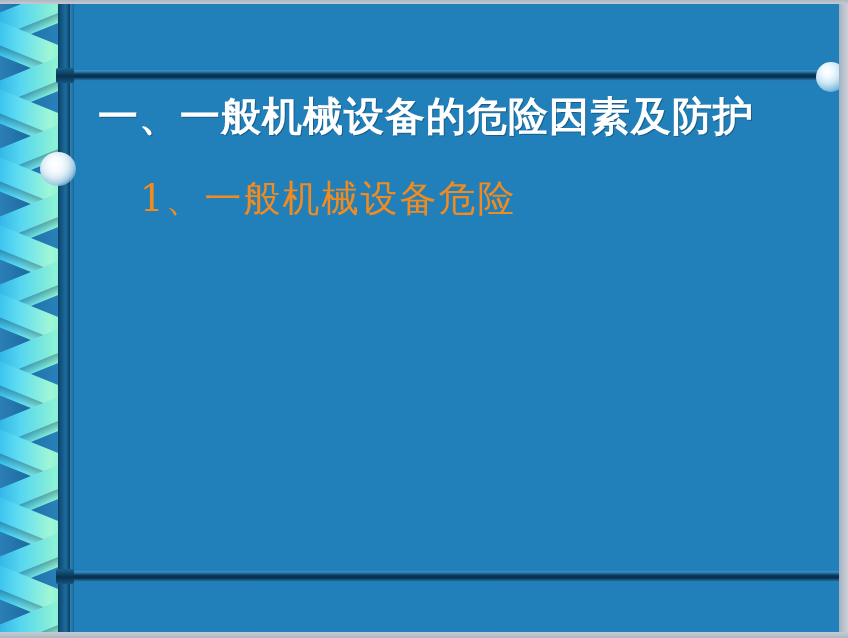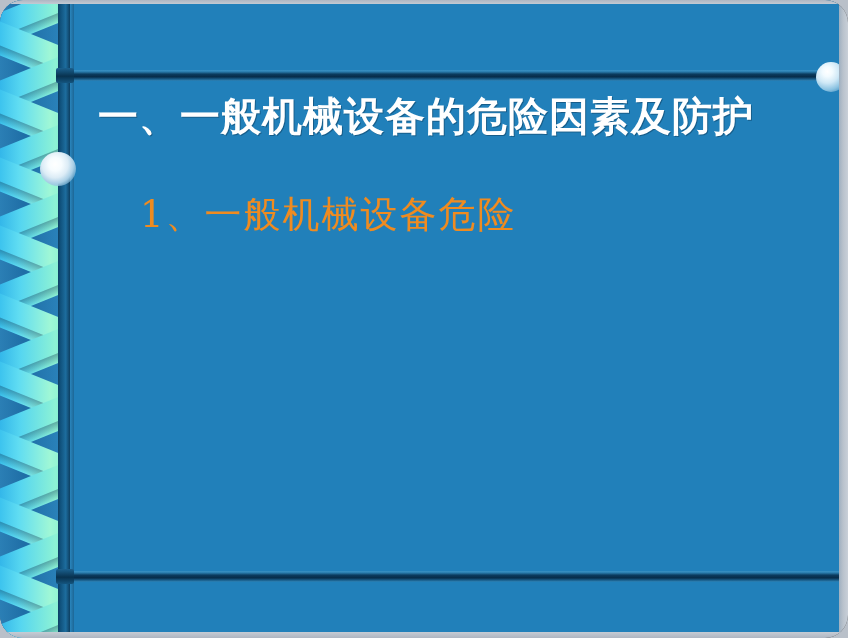--- a/index.html
+++ b/index.html
@@ -11,21 +11,20 @@
   body {
     font-family: "DejaVu Serif", "Liberation Serif", serif;
   }
 
   #slide {
     position: relative;
     width: 848px;
     height: 638px;
     overflow: hidden;
     background: #404040;
-    border-radius: 23px;
   }
 
   
   .edge-top {
     position: absolute;
     left: 0; top: 0;
     width: 848px; height: 4px;
     background: linear-gradient(180deg,#aeb6c2 0%, #c3cad3 100%);
     z-index: 40;
   }
@@ -200,21 +199,21 @@
     letter-spacing: 1px;
     line-height: 1.15;
     white-space: nowrap;
     z-index: 25;
     text-shadow: 1px 1px 0 rgba(10,50,80,.45);
   }
 
   .subtitle {
     position: absolute;
     left: 140px;
-    top: 194px;
+    top: 178px;
     color: #ef8b20;
     font-size: 37px;
     font-weight: 400;
     letter-spacing: 2px;
     line-height: 1.15;
     white-space: nowrap;
     z-index: 25;
   }
 
   .body-text {

